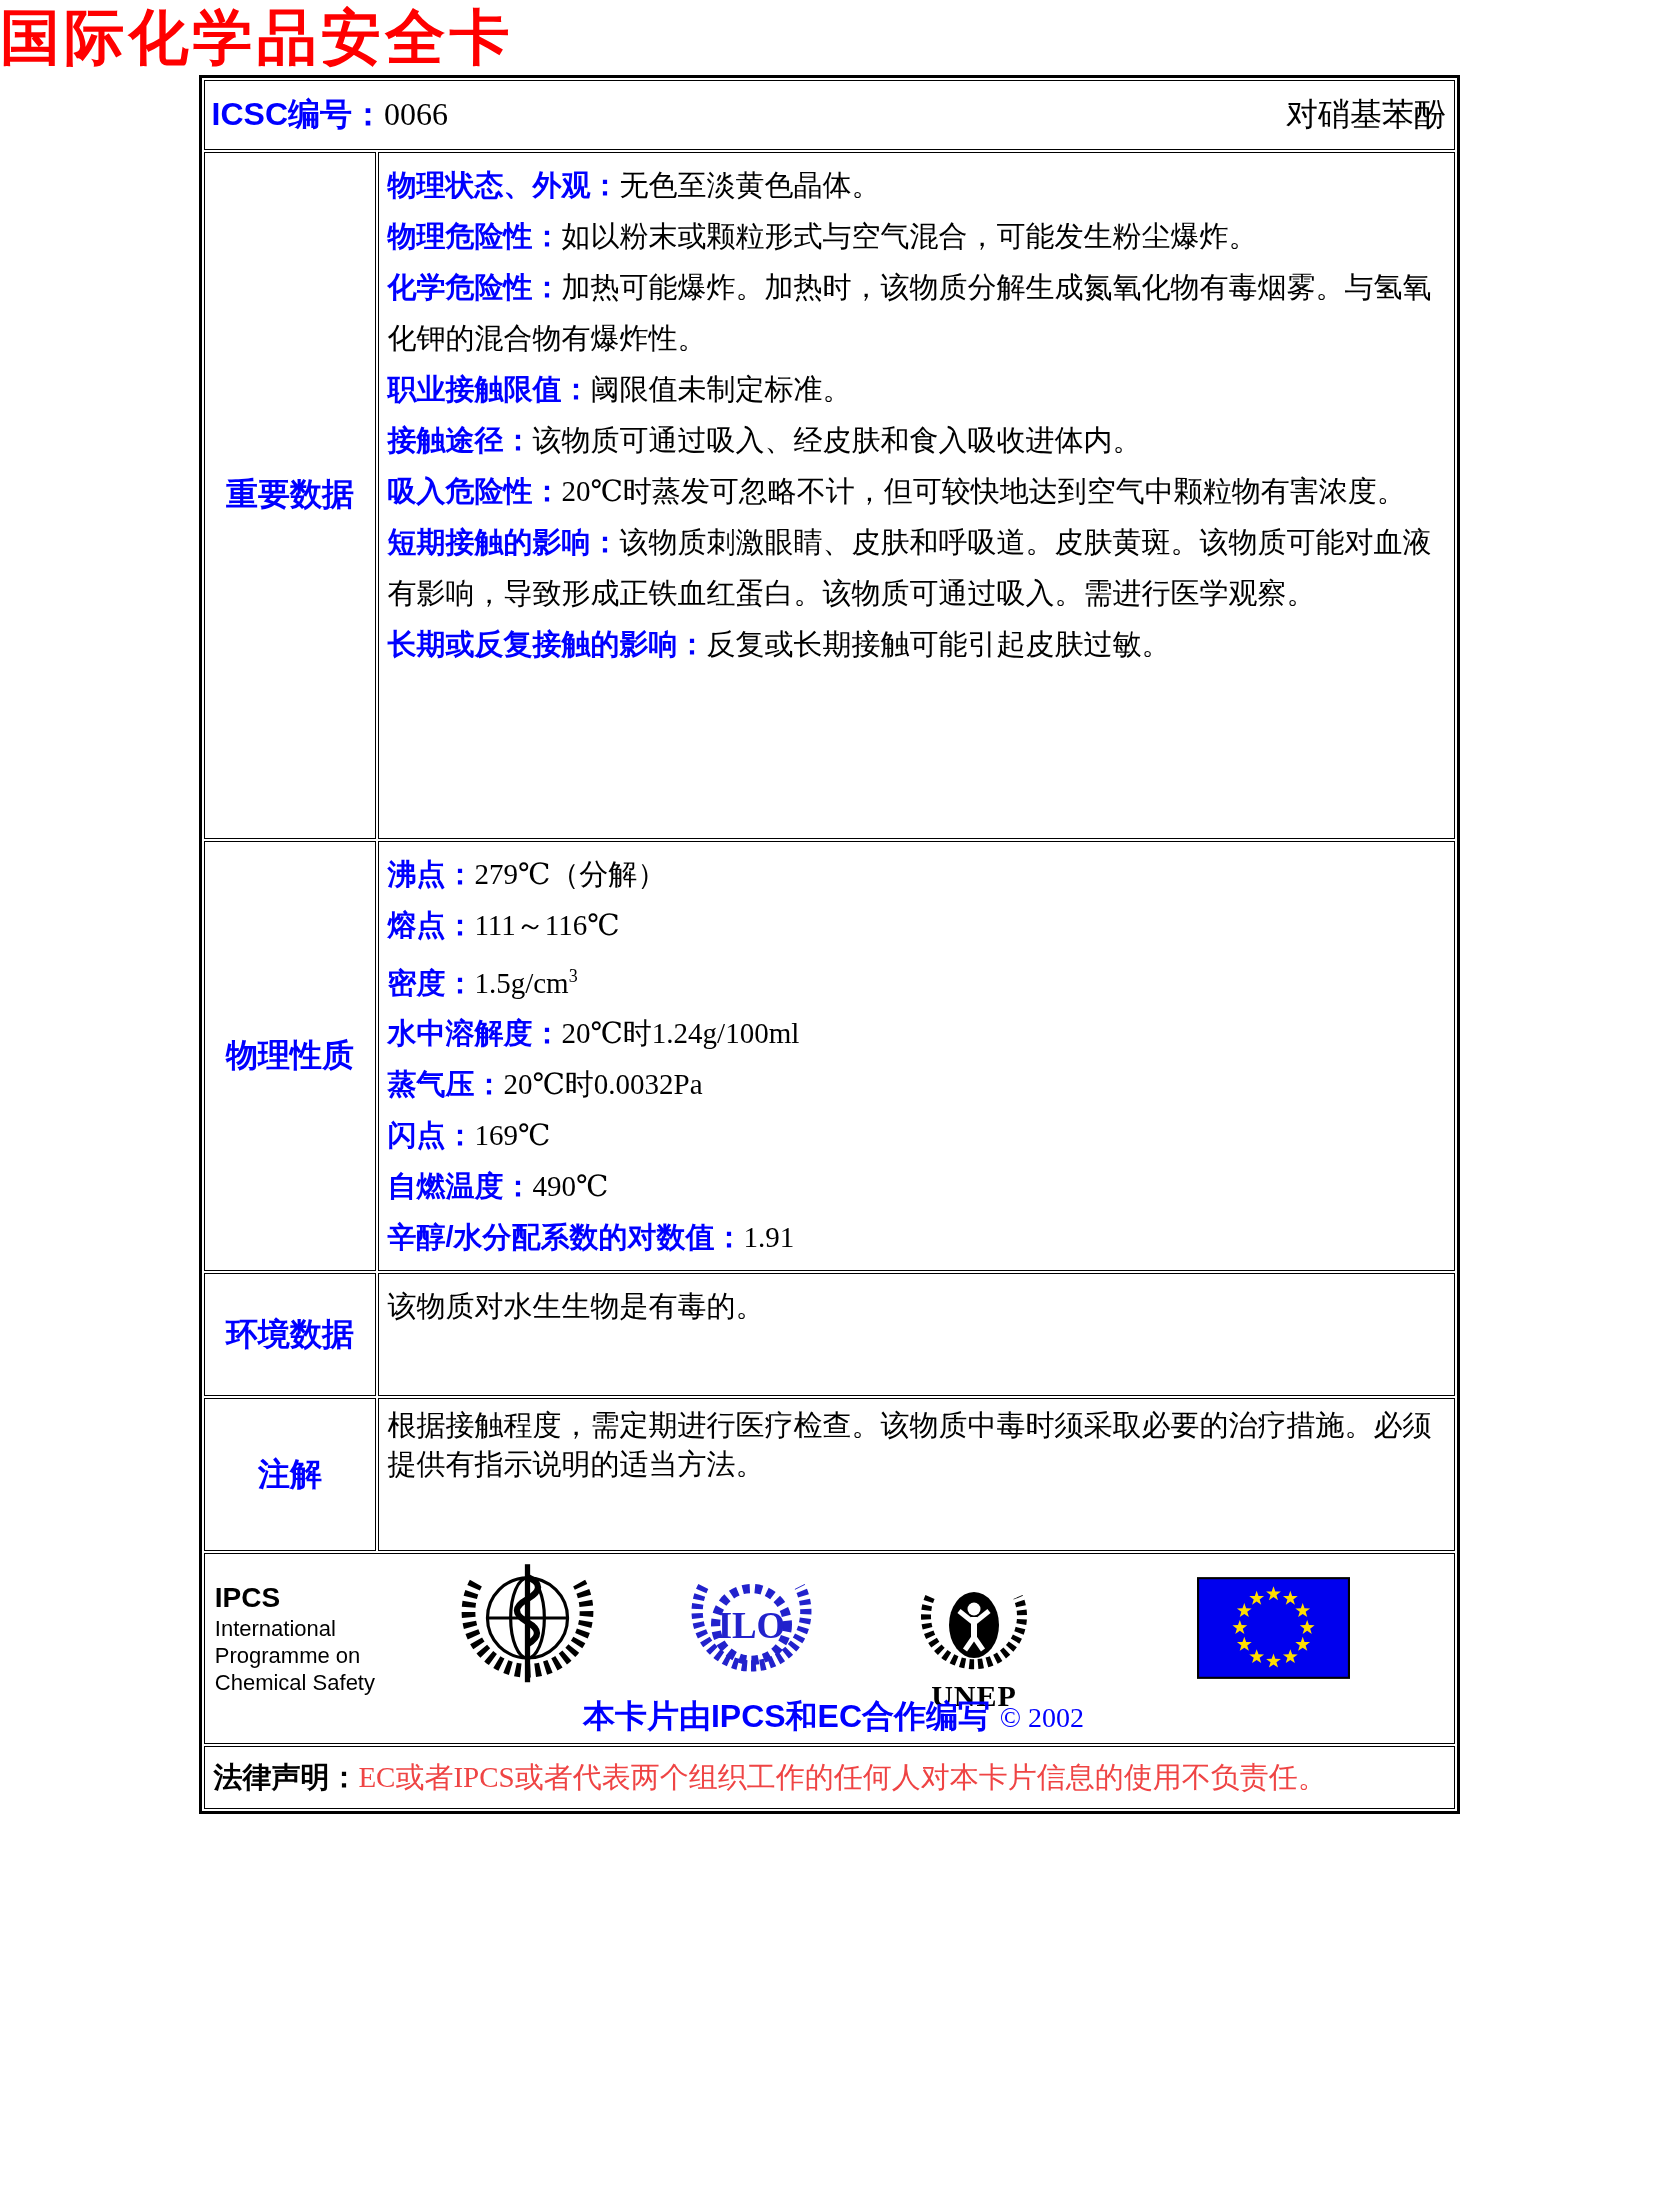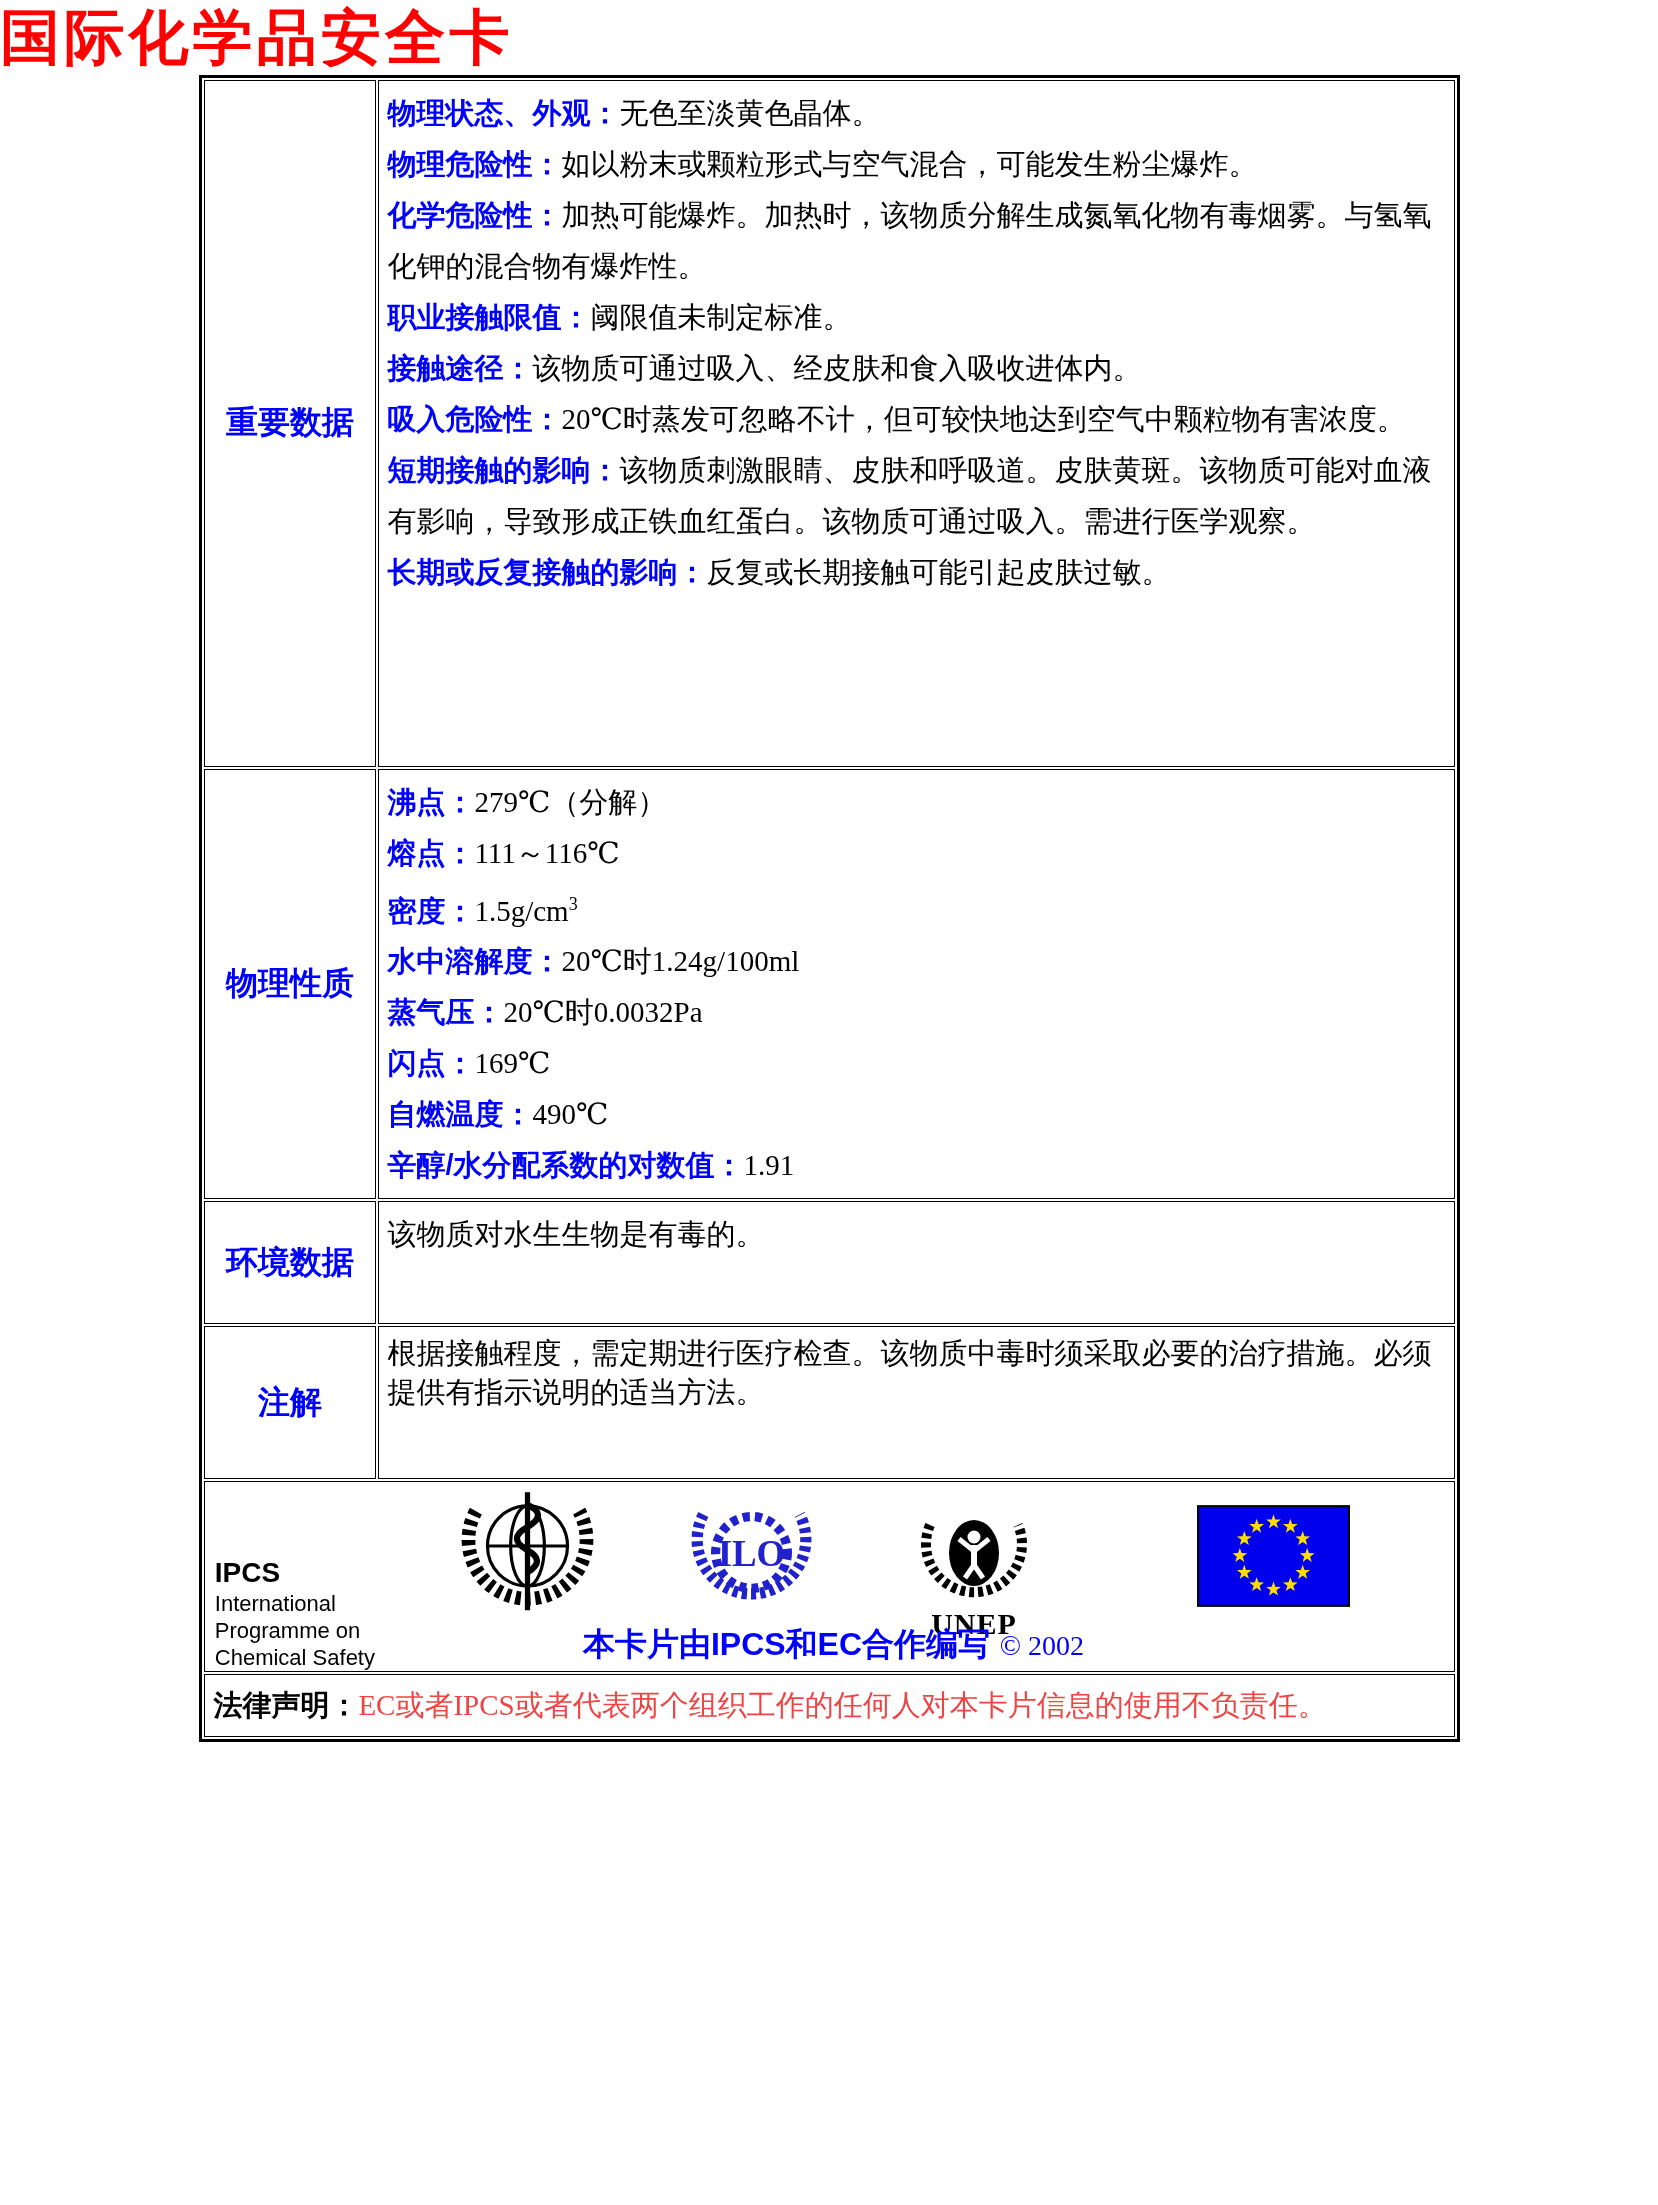--- a/index.html
+++ b/index.html
@@ -31,21 +31,21 @@
   .row-physical{height:406px;}
   .row-env{height:123px;}
   .row-notes{height:153px;}
   .row-add{height:45px;}
   .row-add td{vertical-align:middle;}
   .row-add .content-cell{padding:0 19.6px 0 8.4px;font-size:29px;}
   
   .logos-cell{height:191px;position:relative;padding:0;}
   .ipcs-block{position:absolute;left:9.8px;top:27px;
        font-family:"Liberation Sans","DejaVu Sans",sans-serif;}
-  .ipcs-acronym{font-size:28px;font-weight:bold;line-height:34px;margin-top:47px;}
+  .ipcs-acronym{font-size:28px;font-weight:bold;line-height:34px;}
   .ipcs-line{font-size:22px;line-height:27px;}
   .logo{position:absolute;}
   .logo-who{left:254px;top:5.6px;}
   .logo-ilo{left:485px;top:11.2px;}
   .logo-unep{left:713px;top:21px;text-align:center;}
   .logo-eu{left:992px;top:22.4px;}
   .caption-bar{position:absolute;left:8px;right:0;bottom:4.2px;text-align:center;}
   .caption-main{color:#0000ff;font-weight:bold;font-size:32px;
        font-family:"Liberation Sans","DejaVu Sans",sans-serif;}
   .caption-copy{color:#0000ff;font-size:28px;margin-left:9.8px;
@@ -57,20 +57,28 @@
   .legal-text{font-size:29px;color:#ef4444;}
 </style>
 </head>
 <body>
 
 <div class="page-title">国际化学品安全卡</div>
 
 <table class="card">
 
   <tbody>
+      <tr>
+    <td class="hdr-cell" colspan="2">
+      <div class="hdr-flex">
+        <span class="hdr-left"><span class="prop-label">ICSC编号：</span><span>0066</span></span>
+        <span>对硝基苯酚</span>
+      </div>
+    </td>
+  </tr>
 
   <tr>
     <td class="label-cell row-important">
       <span class="sec-label">重要数据</span>
     </td>
     <td class="content-cell">
       <div>
             <p class="prop-line"><span class="prop-label">物理状态、外观：</span><span class="prop-text">无色至淡黄色晶体。</span></p>
             <p class="prop-line"><span class="prop-label">物理危险性：</span><span class="prop-text">如以粉末或颗粒形式与空气混合，可能发生粉尘爆炸。</span></p>
             <p class="prop-line"><span class="prop-label">化学危险性：</span><span class="prop-text">加热可能爆炸。加热时，该物质分解生成氮氧化物有毒烟雾。与氢氧化钾的混合物有爆炸性。</span></p>

